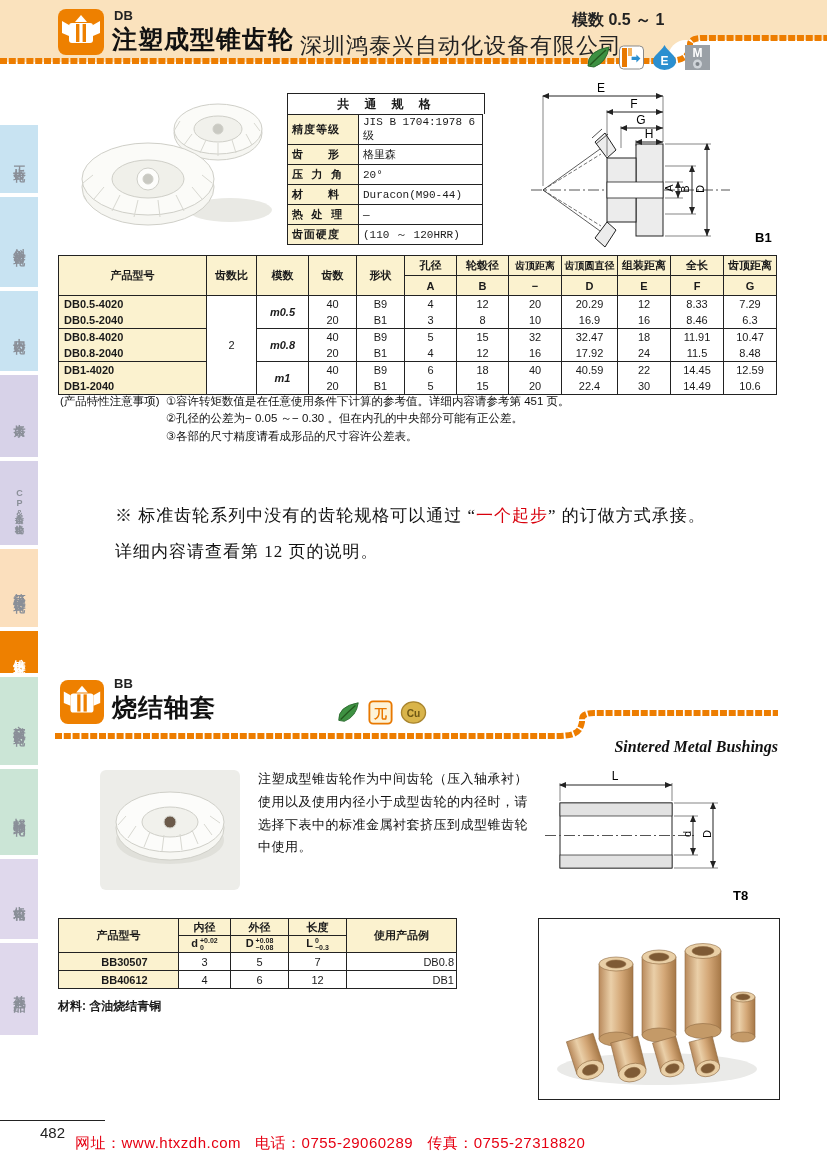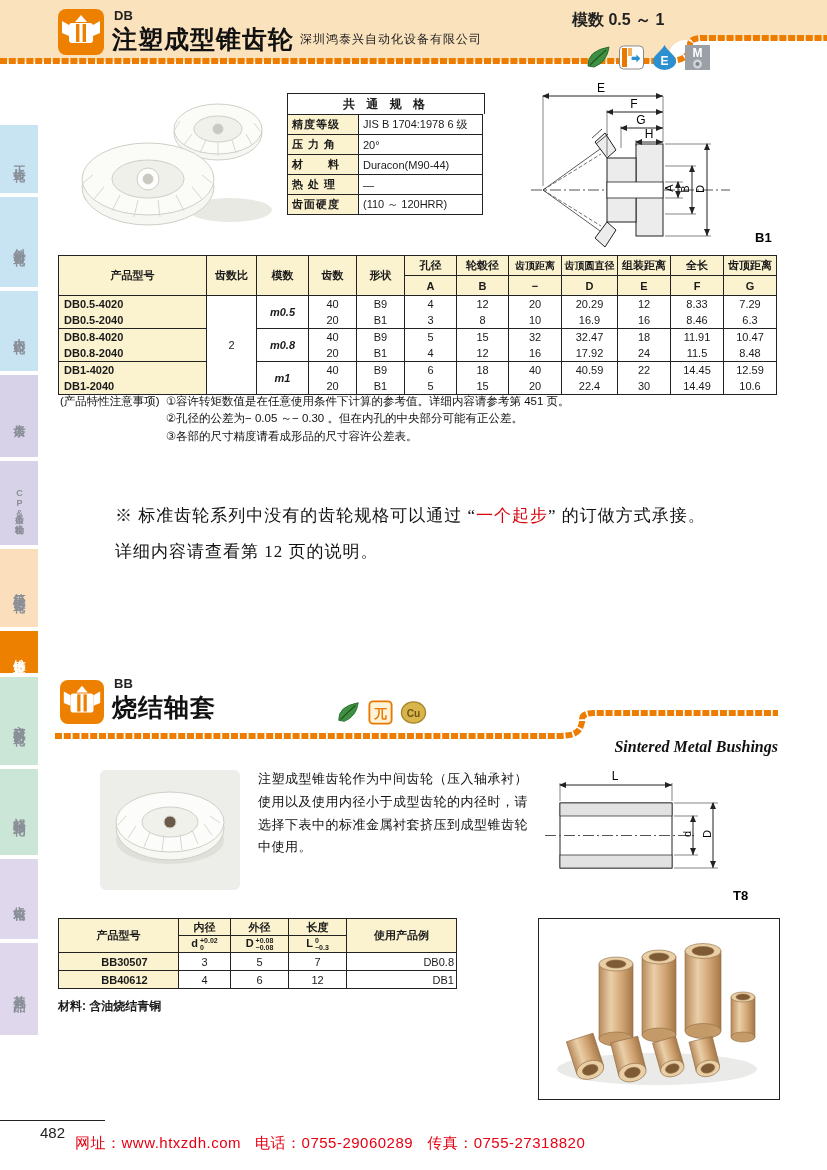--- a/index.html
+++ b/index.html
@@ -6,21 +6,21 @@
   #page{position:relative;width:827px;height:1170px;background:#fff;overflow:hidden;
         font-family:"Liberation Sans","DejaVu Sans",sans-serif;color:#1a1a1a;}
   .abs{position:absolute;}
 
   
   .band{left:0;top:0;width:827px;height:62px;background:#FAE2BD;}
   .band-cut{left:668px;top:40px;width:159px;height:22px;background:#fff;border-top-left-radius:18px;}
   .logo-box{width:46px;height:46px;background:#EE8000;border-radius:8px;}
   .hdr-code{font-size:13px;font-weight:bold;color:#222;}
   .hdr-title{font-size:25px;font-weight:bold;color:#111;letter-spacing:1px;}
-  .hdr-company{font-size:12px;color:#222;letter-spacing:1px;}
+  .hdr-company{font-size:22px;color:#222;letter-spacing:1px;}
   .hdr-module{font-size:16px;font-weight:bold;color:#222;}
 
   
   .side{left:0;width:38px;display:flex;align-items:center;justify-content:center;}
   .side span{writing-mode:vertical-rl;text-orientation:upright;letter-spacing:2px;
              font-size:12px;font-weight:bold;color:#8a8f98;}
   .c-blue{background:#C8E3F2;} .c-lav{background:#D7D2E8;} .c-peach{background:#FBDFBD;}
   .c-orange{background:#EE8000;} .c-green{background:#CBE5D6;} .c-purp{background:#DFD8EC;}
   .c-orange span{color:#fff;}
   .side-sm span{font-size:9px;letter-spacing:0;}
@@ -170,27 +170,31 @@
       <ellipse cx="88" cy="94" rx="66" ry="36" fill="#FBFBF8"></ellipse>
       <ellipse cx="88" cy="94" rx="36" ry="19" fill="#F0F0EA"></ellipse>
       <circle cx="88" cy="94" r="11" fill="#FDFDFB"></circle>
       <circle cx="88" cy="94" r="5" fill="#C9C9C2"></circle>
     </g>
     <g stroke="#D8D8D1">
       <path d="M23,98 L33,90 M34,114 L44,102 M52,126 L60,110 M74,132 L78,115 M100,132 L98,115 M124,126 L116,110 M142,114 L132,102 M152,98 L142,90"></path>
     </g>
   </svg>
 
-  <div class="abs" style="left:287px;top:93px;width:198px;">
+  <div class="abs" style="left:287px;top:93px;width:198px;font-family:Liberation Mono, monospace;">
     <div class="spec-title">共 通 规 格</div>
     <table class="spec">
       <tbody>
           <tr>
             <td class="lbl">精度等级</td>
             <td>JIS B 1704:1978 6 级</td>
+          </tr>
+      <tr>
+            <td class="lbl">齿　　形</td>
+            <td>格里森</td>
           </tr>
       <tr>
             <td class="lbl">压 力 角</td>
             <td>20°</td>
           </tr>
       <tr>
             <td class="lbl">材　　料</td>
             <td>Duracon(M90-44)</td>
           </tr>
       <tr>

